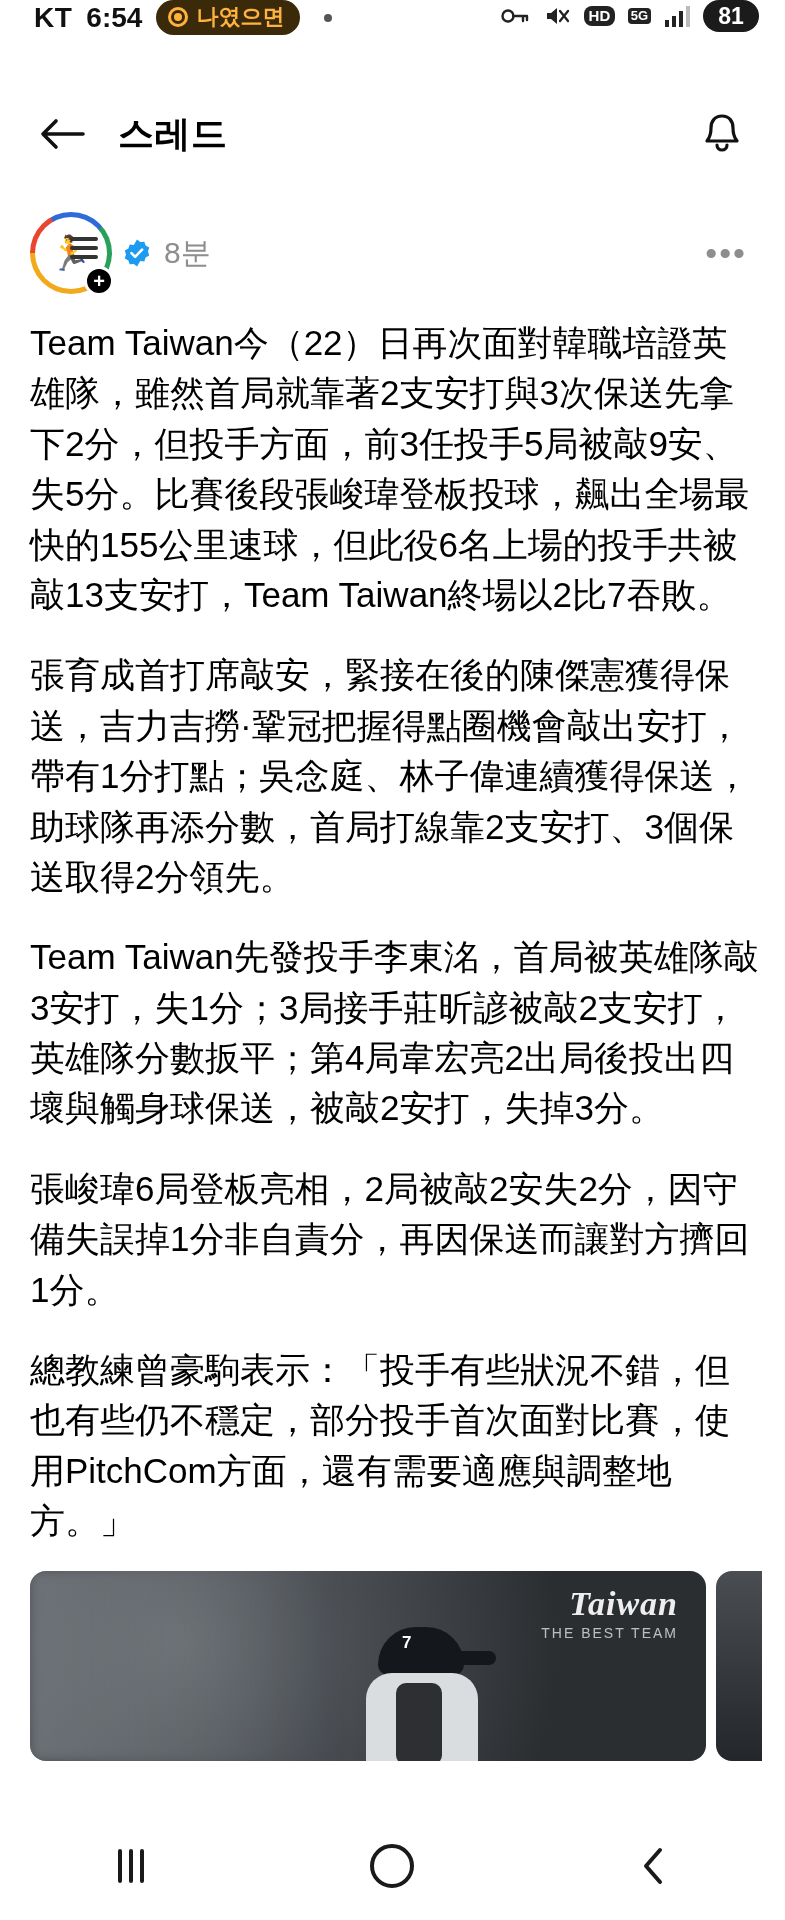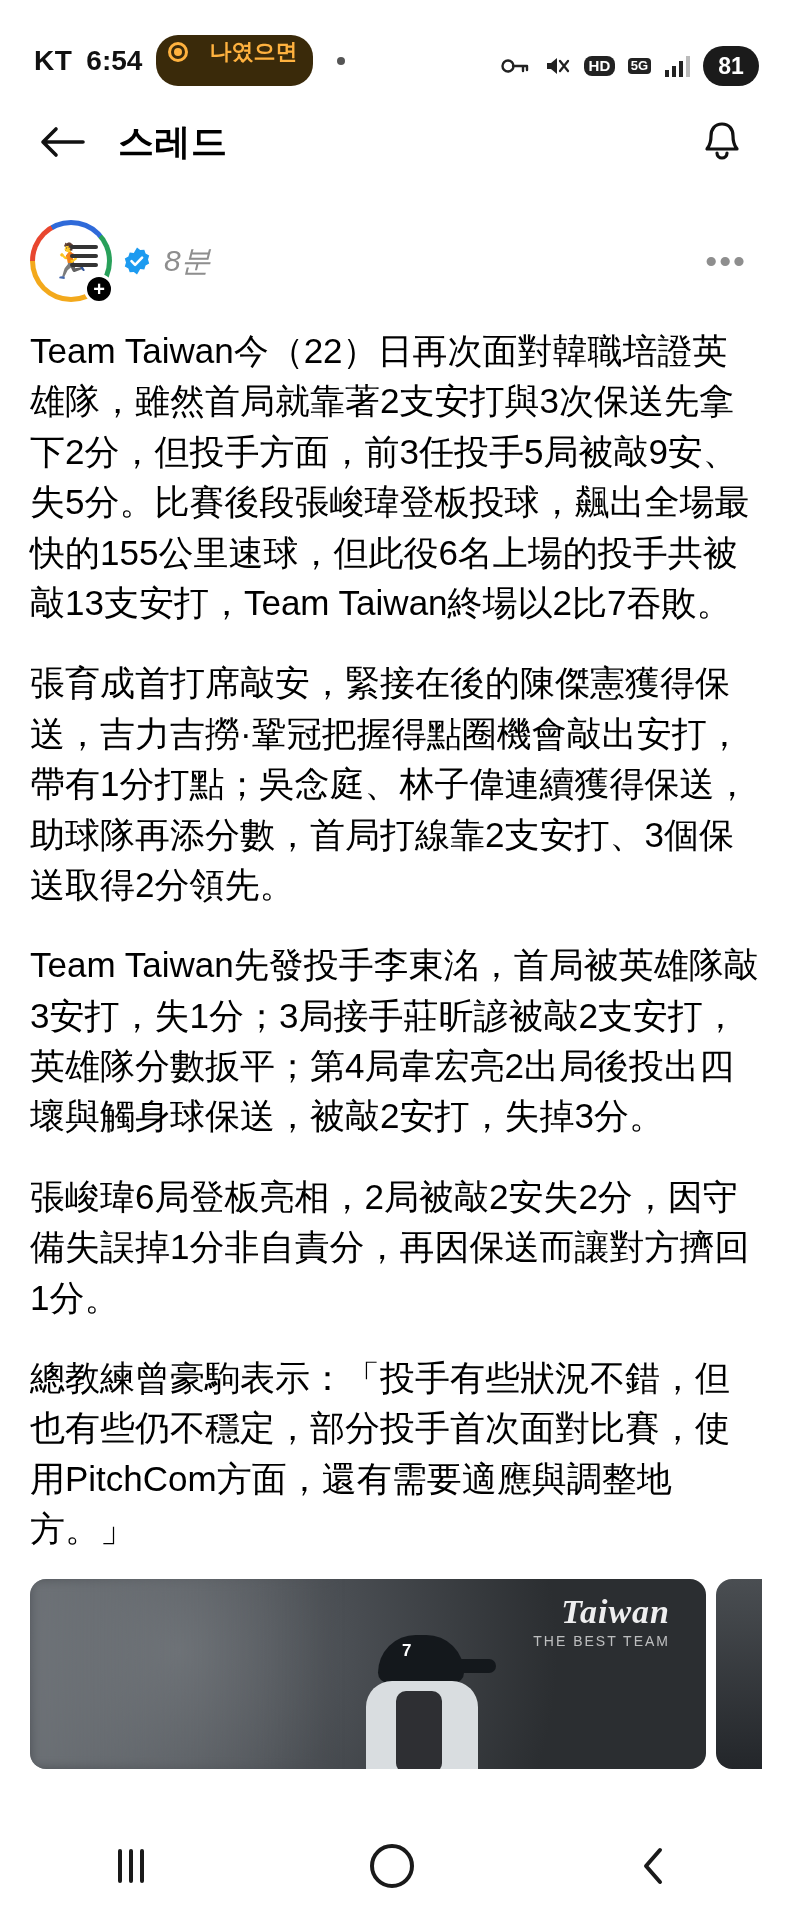--- a/index.html
+++ b/index.html
@@ -17,49 +17,48 @@
     background: #ffffff;
     display: flex;
     flex-direction: column;
   }
 
   
   .statusbar {
     height: 78px;
     flex: 0 0 78px;
     display: flex;
-    align-items: flex-end;
+    align-items: flex-start;
     padding: 0 26px 0 34px;
     background: #ffffff;
-    margin-top: 8px;
   }
   .sb-left {
     display: flex;
     align-items: center;
     gap: 14px;
   }
   .carrier {
     font-size: 28px;
     font-weight: 700;
     color: #111;
     letter-spacing: 0.5px;
   }
   .clock {
     font-size: 28px;
     font-weight: 700;
     color: #111;
   }
   .pill {
     display: inline-flex;
     align-items: center;
-    gap: 21px;
+    gap: 8px;
     background: #3a2a0a;
     color: #ffb23f;
     border-radius: 22px;
-    padding: 6px 16px 23px 12px;
+    padding: 6px 16px 7px 12px;
     font-size: 22px;
     font-weight: 700;
     line-height: 1;
   }
   .pill-dot {
     width: 20px; height: 20px;
     border-radius: 50%;
     border: 3px solid #ffb23f;
     position: relative;
     flex: 0 0 20px;
@@ -101,21 +100,21 @@
     font-weight: 700;
     color: #ffffff;
     background: #222;
     border-radius: 4px;
     padding: 1px 3px 2px 3px;
     text-align: center;
     line-height: 1.05;
   }
   .battery {
     min-width: 56px;
-    height: 40px;
+    height: 32px;
     border-radius: 20px;
     background: #1b1b1b;
     color: #fff;
     font-size: 23px;
     font-weight: 700;
     display: flex;
     align-items: center;
     justify-content: center;
     padding: 0 10px;
   }
@@ -232,21 +231,20 @@
   }
   .verified {
     width: 30px; height: 30px;
     margin-left: 10px;
     flex: 0 0 30px;
   }
   .timestamp {
     font-size: 30px;
     color: #8e8e8e;
     margin-left: 12px;
-    font-style: italic;
   }
   .more-btn {
     margin-left: auto;
     color: #8e8e8e;
     font-size: 34px;
     letter-spacing: 2px;
     cursor: pointer;
     padding: 0 4px;
   }
 
@@ -337,21 +335,21 @@
     left: 30px;
     top: 10px;
     width: 46px;
     height: 82px;
     background: #0f1114;
     border-radius: 10px;
     opacity: 0.85;
   }
   .watermark {
     position: absolute;
-    right: 36px;
+    right: 28px;
     top: 16px;
     text-align: right;
     color: #ffffff;
     opacity: 0.92;
   }
   .watermark .wm-main {
     font-family: "Liberation Serif", serif;
     font-style: italic;
     font-weight: 700;
     font-size: 34px;

